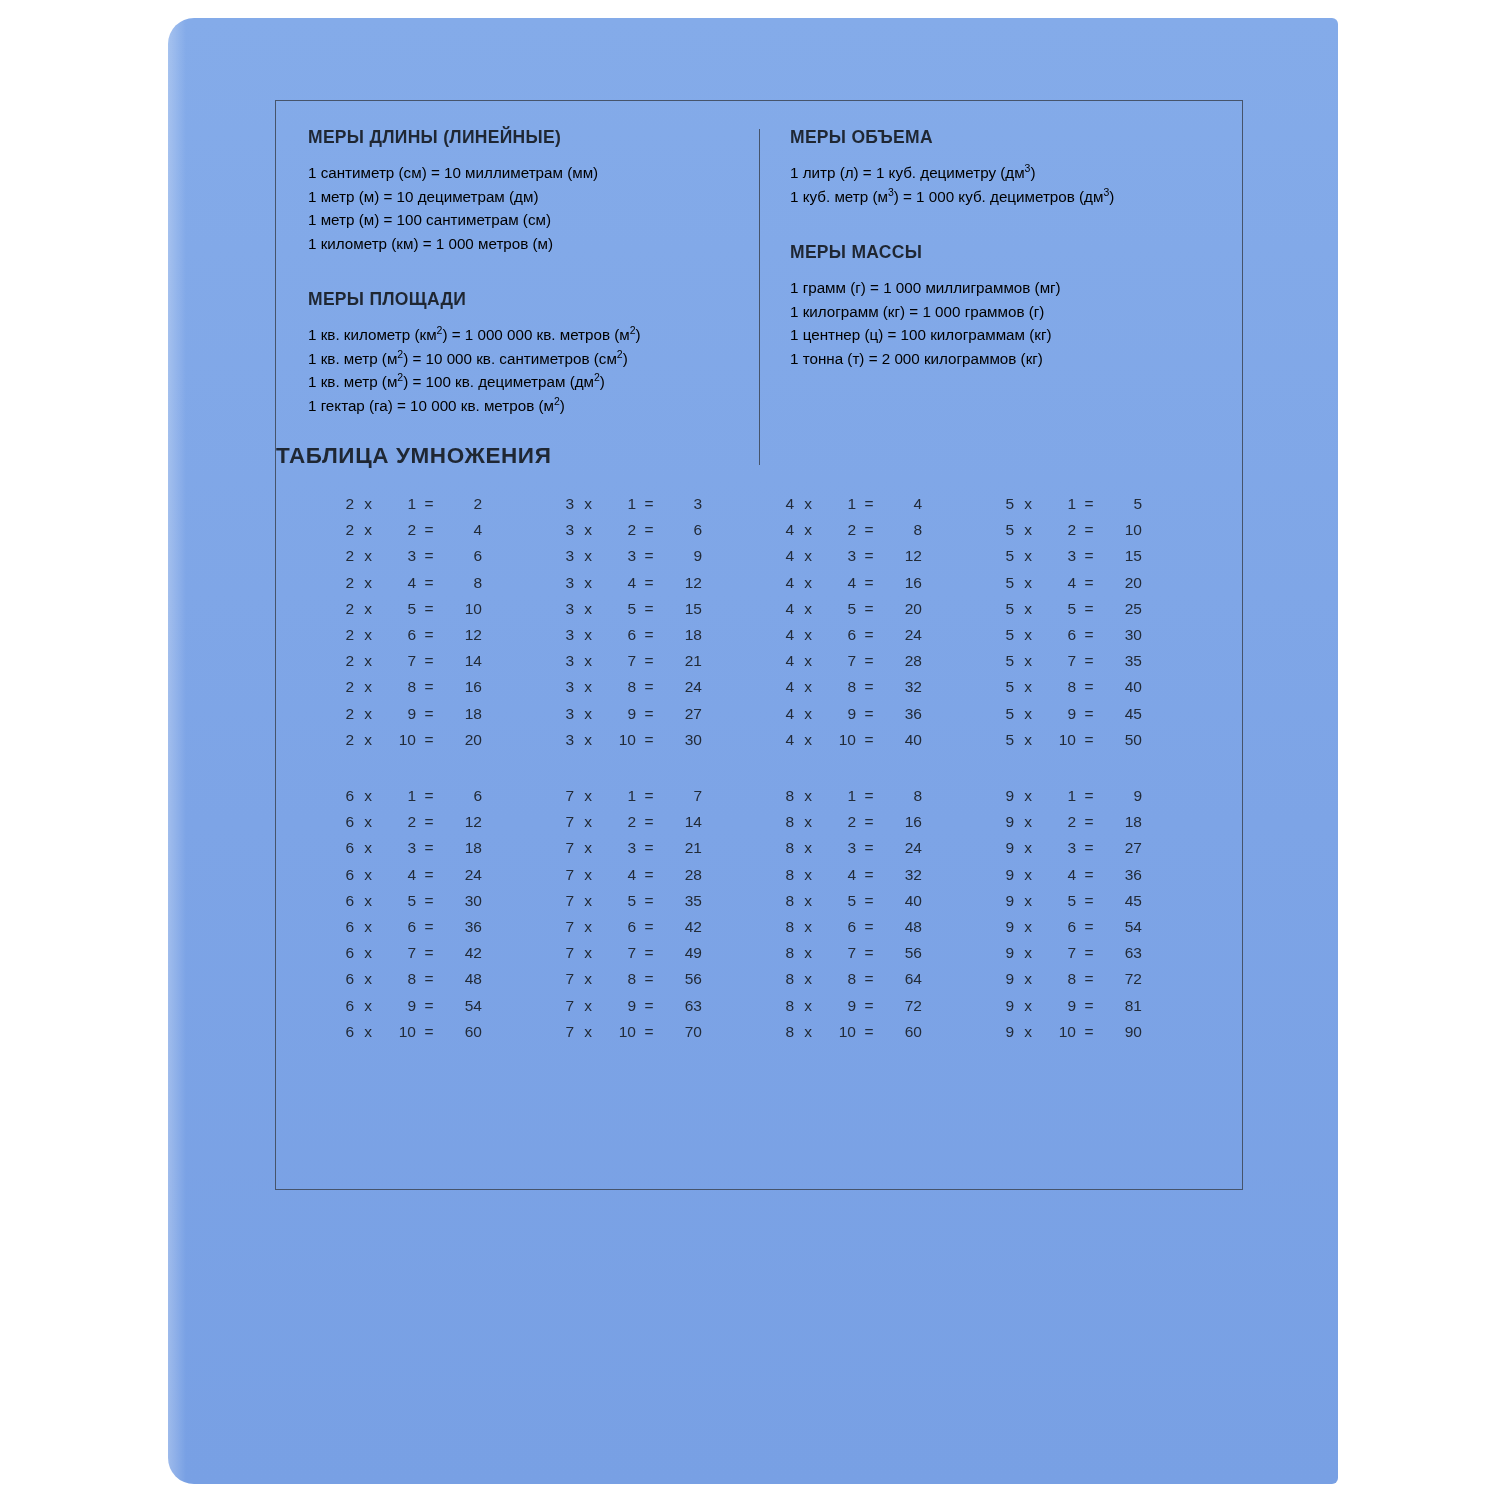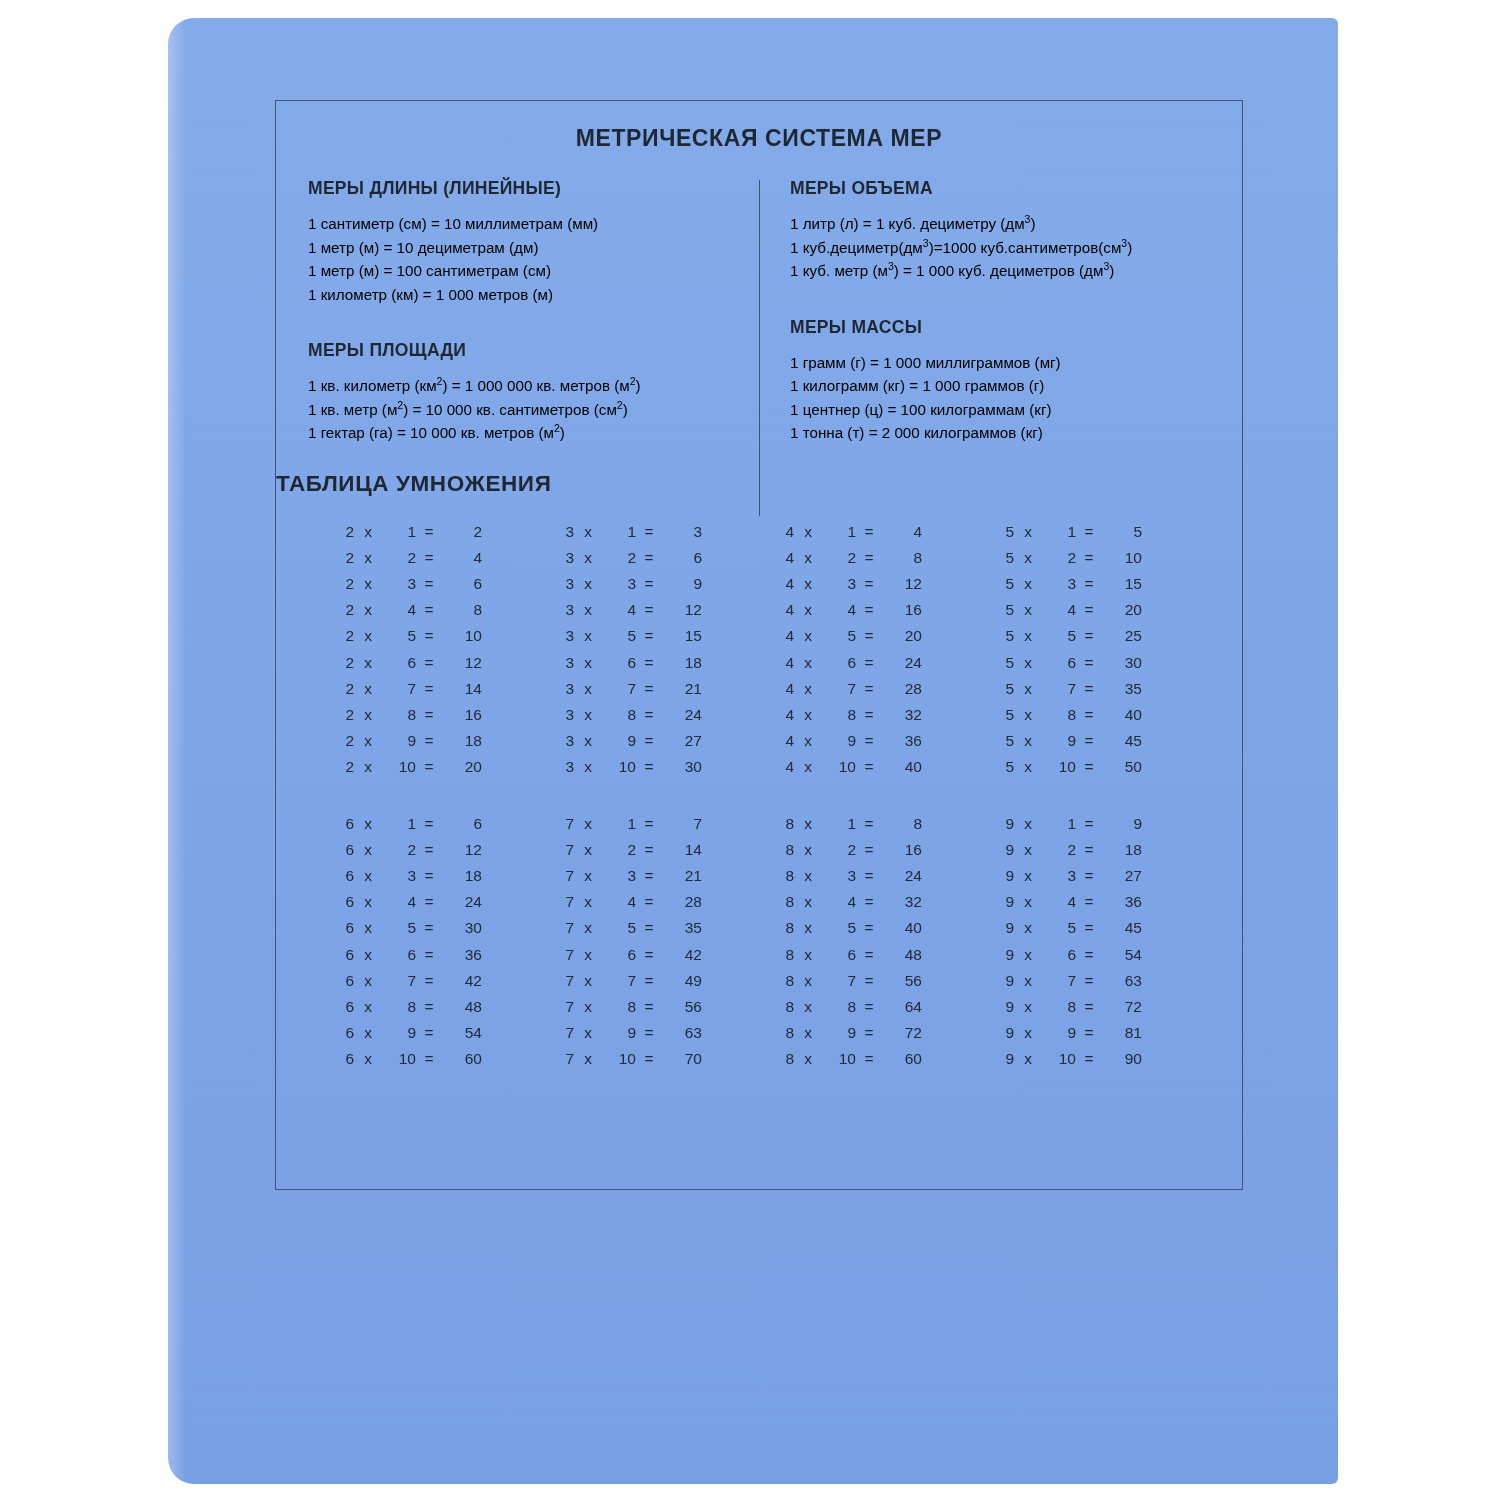--- a/index.html
+++ b/index.html
@@ -136,47 +136,46 @@
 </style>
 </head>
 <body>
 
 <div id="page">
   <div class="cover"></div>
   <div class="cover-shadow"></div>
 
   <div class="panel">
 
-    <div class="main-title">МЕТРИЧЕСКАЯ СИСТЕМА МЕР</div>
 
     <div class="measures">
       <div class="divider"></div>
 
       <div class="col left">
         <div class="sec-title">МЕРЫ ДЛИНЫ (ЛИНЕЙНЫЕ)</div>
         <div id="length-lines">
             <div class="line">1 сантиметр (см) = 10 миллиметрам (мм)</div>
             <div class="line">1 метр (м) = 10 дециметрам (дм)</div>
             <div class="line">1 метр (м) = 100 сантиметрам (см)</div>
             <div class="line">1 километр (км) = 1 000 метров (м)</div>
           </div>
 
         <div class="sec-title second">МЕРЫ ПЛОЩАДИ</div>
         <div id="area-lines">
             <div class="line">1 кв. километр (км<sup>2</sup>) = 1 000 000 кв. метров (м<sup>2</sup>)</div>
             <div class="line">1 кв. метр (м<sup>2</sup>) = 10 000 кв. сантиметров (см<sup>2</sup>)</div>
+            <div class="line">1 кв. метр (м<sup>2</sup>) = 100 кв. дециметрам (дм<sup>2</sup>)</div>
             <div class="line">1 гектар (га) = 10 000 кв. метров (м<sup>2</sup>)</div>
           </div>
       </div>
 
       <div class="col right">
         <div class="sec-title">МЕРЫ ОБЪЕМА</div>
         <div id="volume-lines">
             <div class="line">1 литр (л) = 1 куб. дециметру (дм<sup>3</sup>)</div>
-            <div class="line">1 куб.дециметр(дм<sup>3</sup>)=1000 куб.сантиметров(см<sup>3</sup>)</div>
             <div class="line">1 куб. метр (м<sup>3</sup>) = 1 000 куб. дециметров (дм<sup>3</sup>)</div>
           </div>
 
         <div class="sec-title second">МЕРЫ МАССЫ</div>
         <div id="mass-lines">
             <div class="line">1 грамм (г) = 1 000 миллиграммов (мг)</div>
             <div class="line">1 килограмм (кг) = 1 000 граммов (г)</div>
             <div class="line">1 центнер (ц) = 100 килограммам (кг)</div>
             <div class="line">1 тонна (т) = 2 000 килограммов (кг)</div>
           </div>

